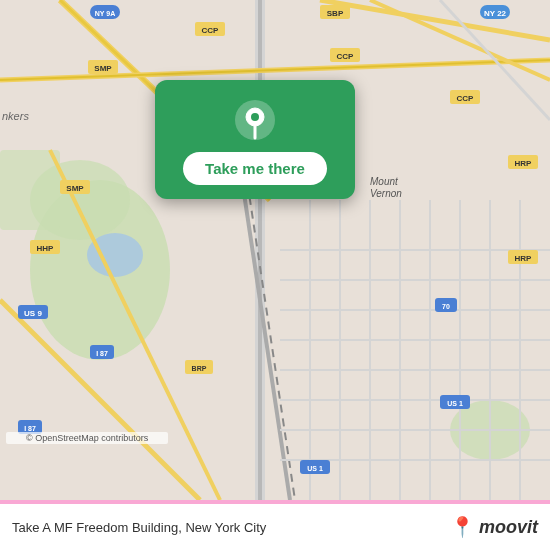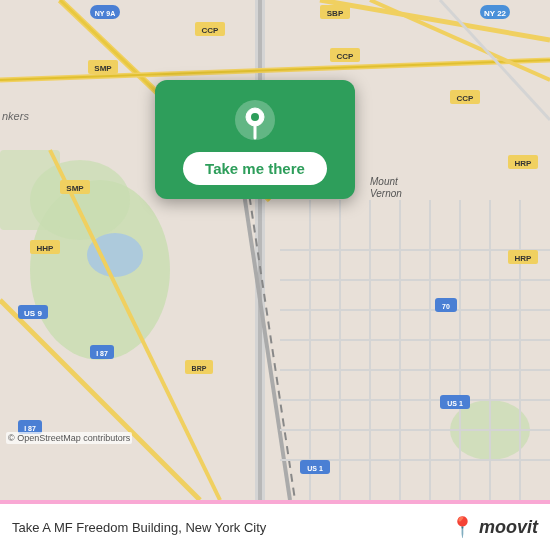--- a/index.html
+++ b/index.html
@@ -99,21 +99,21 @@
     }
 
     
     #osm-attr {
       position: absolute;
       bottom: 56px;
       left: 6px;
       font-size: 9px;
       color: #555;
       background: rgba(255,255,255,0.7);
-      padding: 1px 2px;
+      padding: 1px 20px;
       border-radius: 2px;
       z-index: 5;
     }
   </style>
 </head>
 <body>
 
 <div id="map-container">
 
   <svg class="map-bg" viewBox="0 0 550 500" xmlns="http://www.w3.org/2000/svg">

